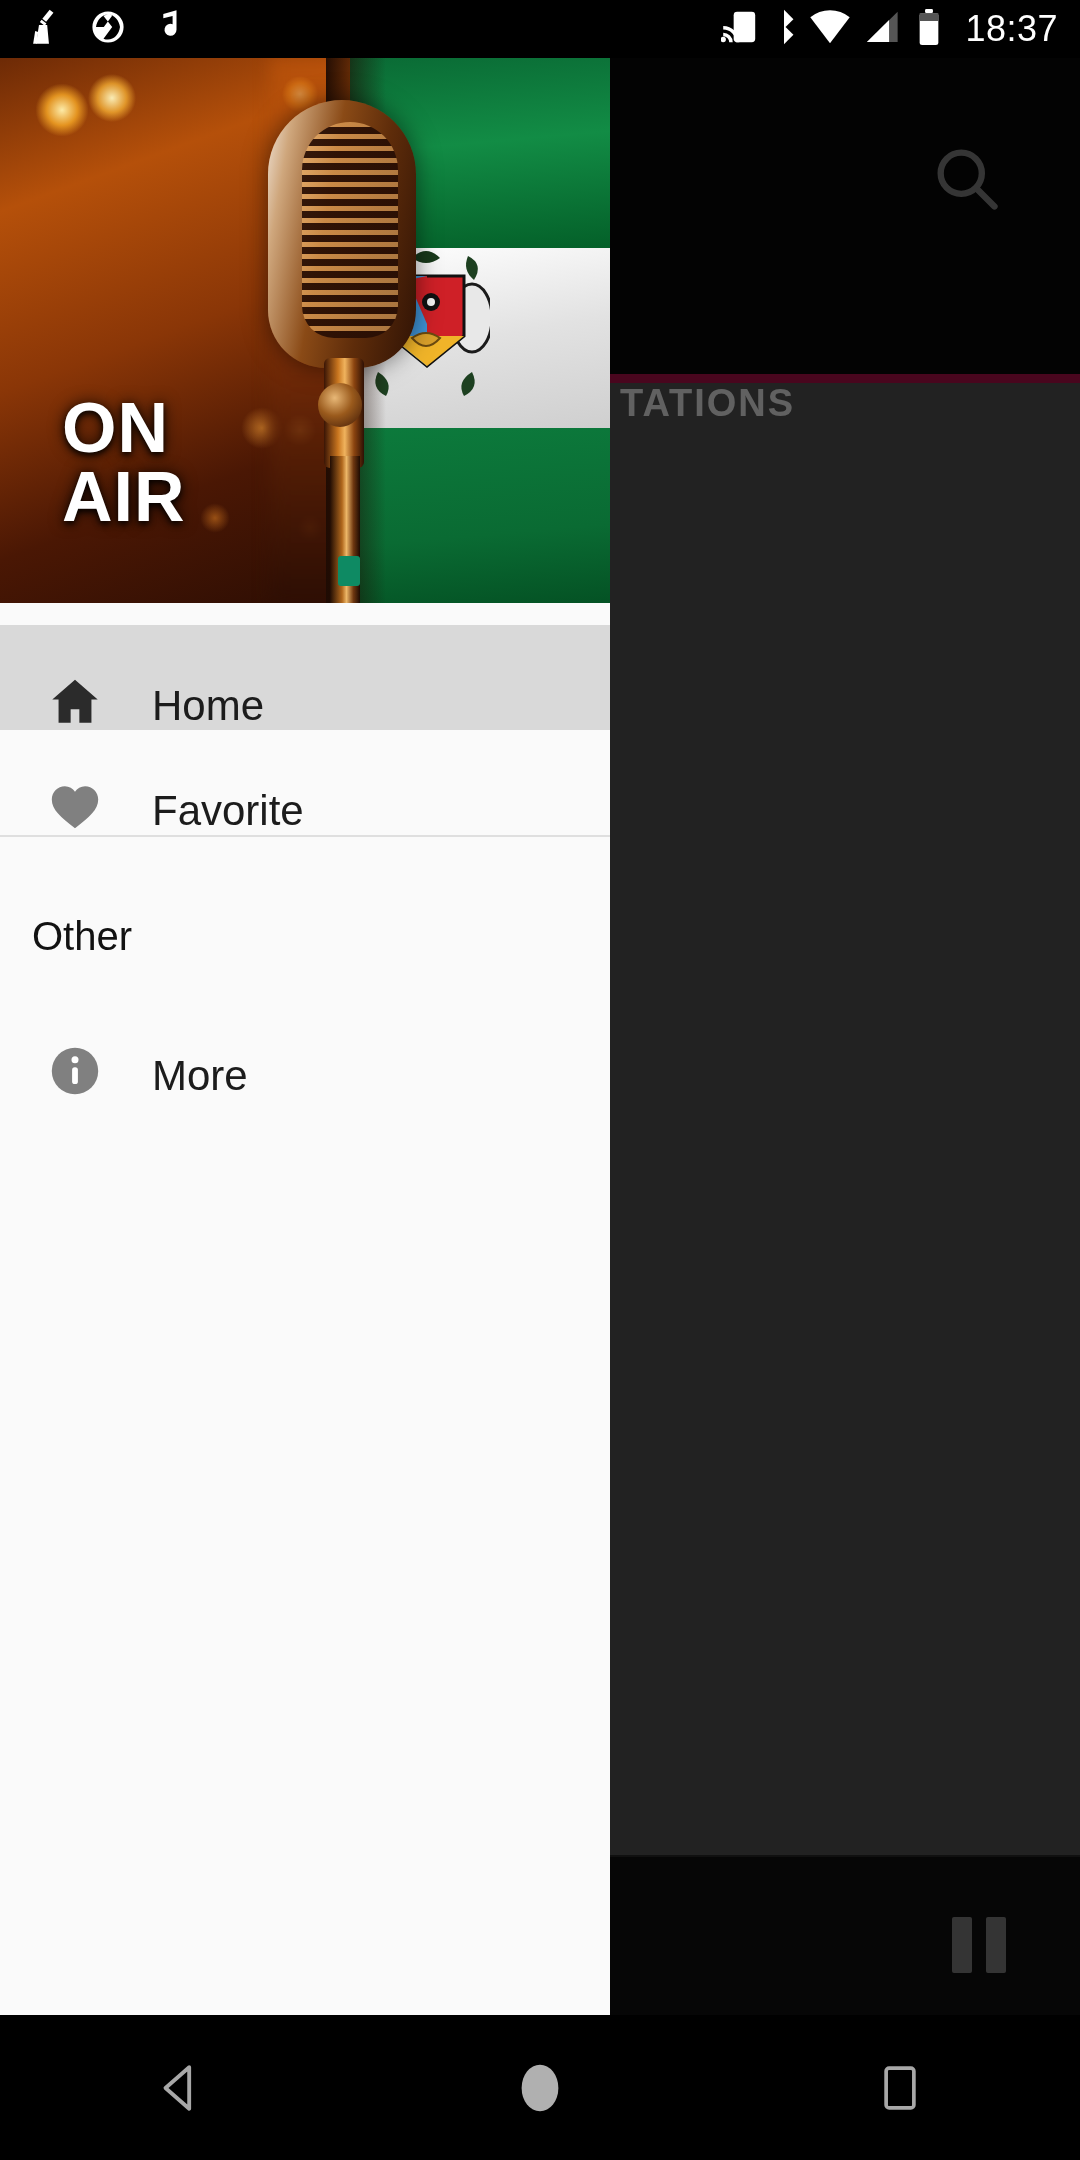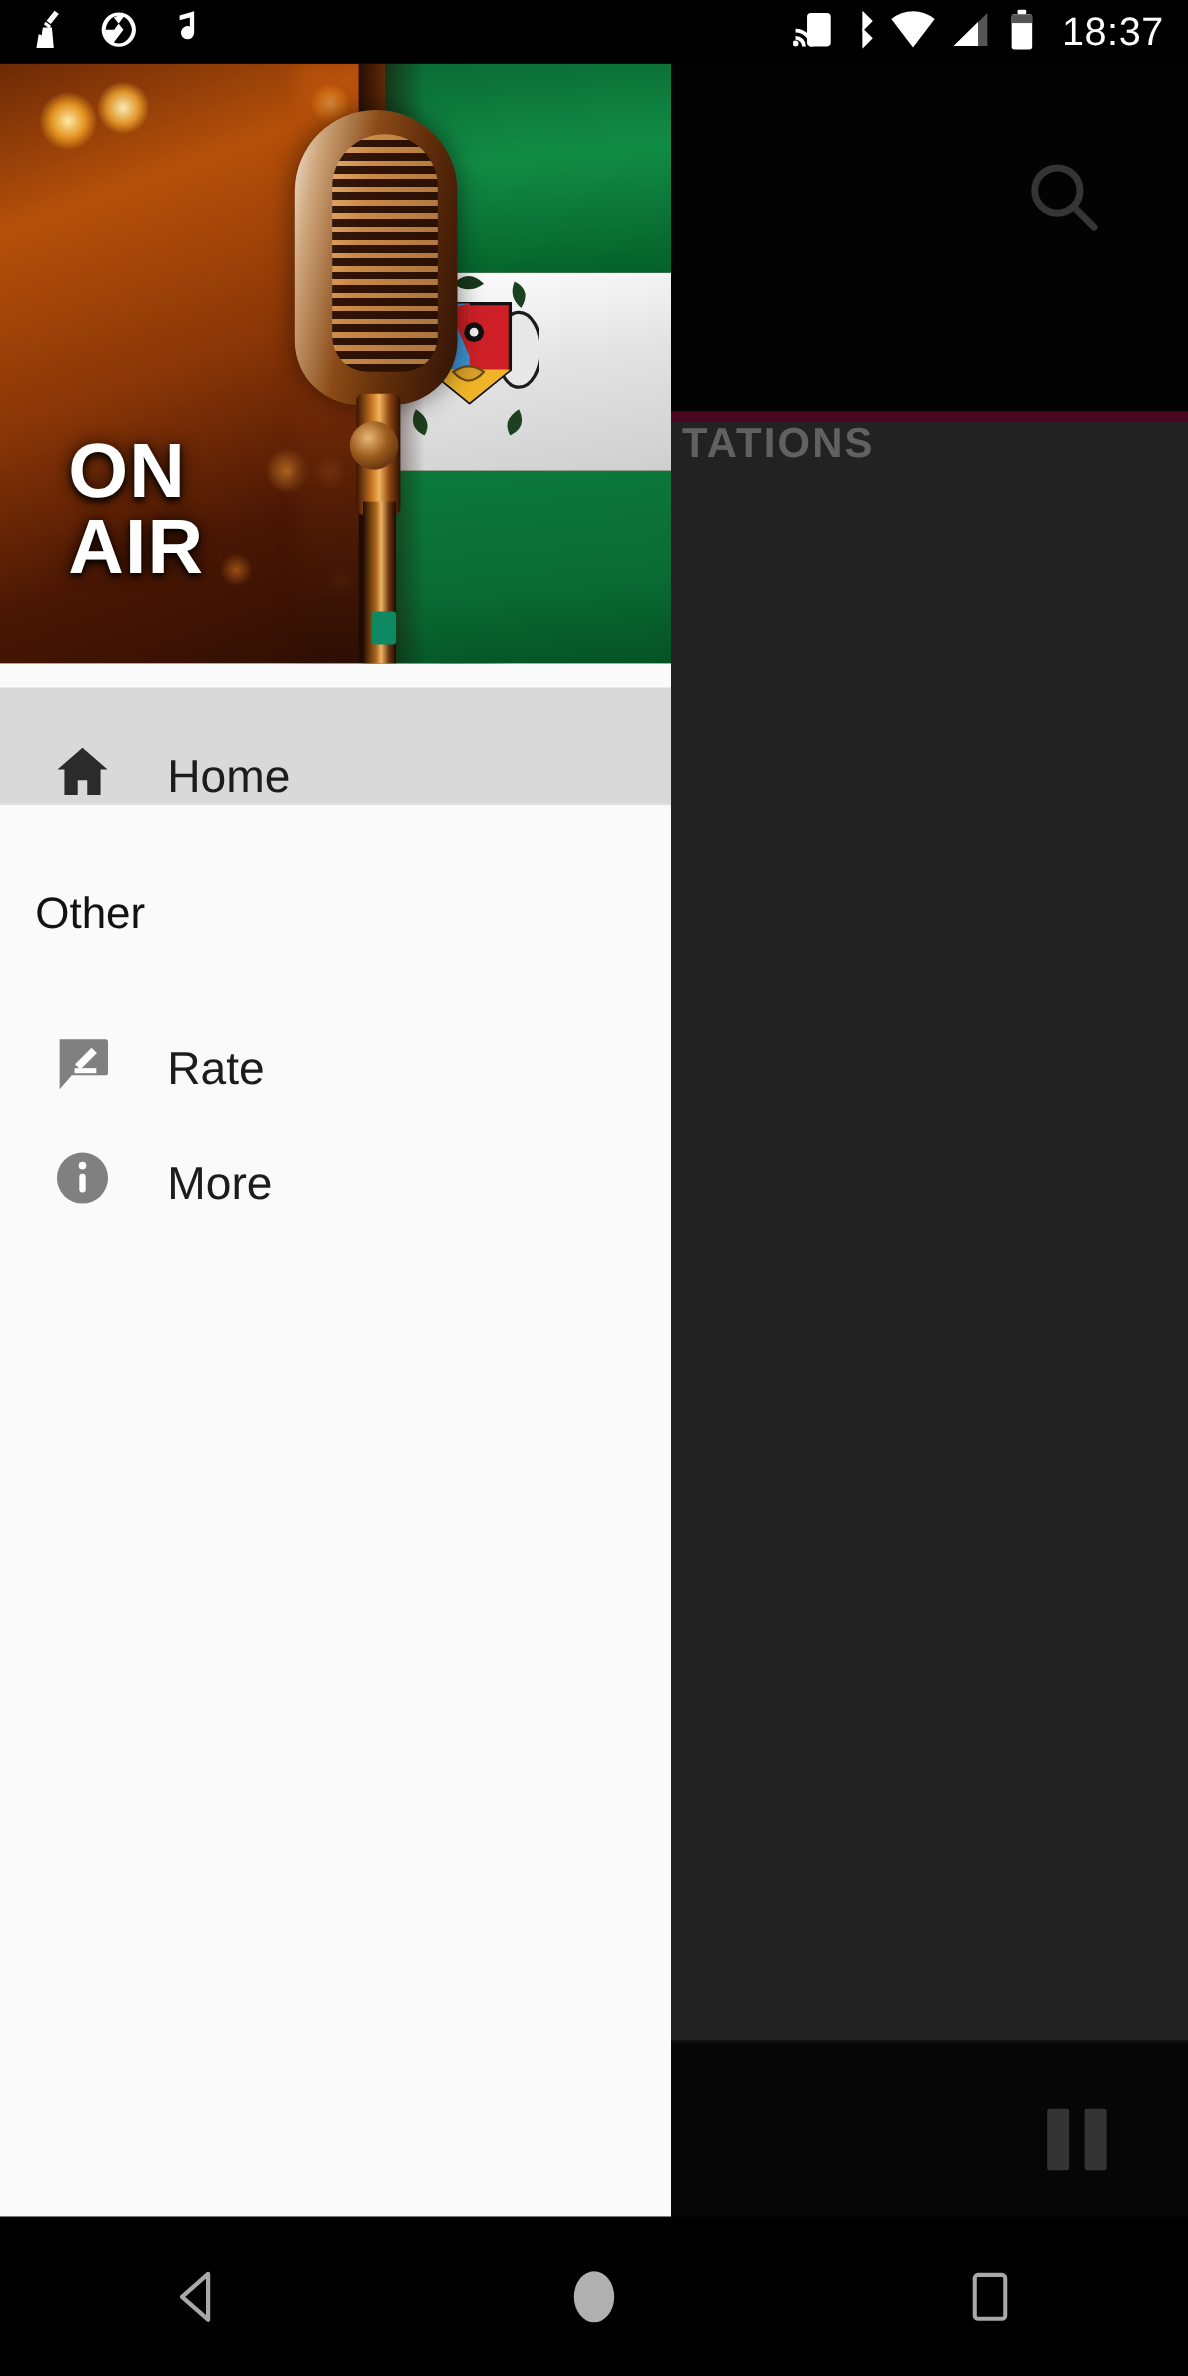--- a/index.html
+++ b/index.html
@@ -447,37 +447,35 @@
 
     <div class="menu-item selected">
       <div class="menu-icon">
         <svg width="58" height="58" viewBox="0 0 24 24" fill="#2b2b2b">
           <path d="M12 3.2 L2.6 11.4 h2.6 V21 h5.0 v-5.6 h3.6 V21 h5.0 v-9.6 h2.6 Z"></path>
         </svg>
       </div>
       <div class="menu-label">Home</div>
     </div>
 
+    <div class="menu-item">
+      <div class="menu-icon">
+        <svg width="58" height="58" viewBox="0 0 24 24" fill="#808080">
+          <path d="M12 21.2 C6.1 16.6 2.4 13.5 2.4 9.3 C2.4 6.1 4.9 3.8 7.8 3.8 C9.6 3.8 11.1 4.7 12 6.1 C12.9 4.7 14.4 3.8 16.2 3.8 C19.1 3.8 21.6 6.1 21.6 9.3 C21.6 13.5 17.9 16.6 12 21.2 Z"></path>
+        </svg>
+      </div>
+      <div class="menu-label">Favorite</div>
+    </div>
 
     <div class="menu-divider"></div>
 
     <div class="section-title">
       <span>Other</span>
     </div>
 
-    <div class="menu-item">
-      <div class="menu-icon">
-        <svg width="58" height="58" viewBox="0 0 24 24">
-          <path d="M3.4 3.2 h17.2 a1 1 0 0 1 1 1 v11.6 a1 1 0 0 1 -1 1 H8.0 L3.4 22.0 Z" fill="#808080"></path>
-          <path d="M9.2 12.6 L15.4 6.4 l2.0 2.0 l-6.2 6.2 Z" fill="#ffffff"></path>
-          <rect x="9.0" y="14.1" width="8.2" height="1.9" fill="#ffffff"></rect>
-        </svg>
-      </div>
-      <div class="menu-label">Rate</div>
-    </div>
 
 
     <div class="menu-item">
       <div class="menu-icon">
         <svg width="58" height="58" viewBox="0 0 24 24">
           <circle cx="12" cy="12" r="9.6" fill="#808080"></circle>
           <rect x="10.8" y="10.4" width="2.4" height="7.0" rx="1.1" fill="#ffffff"></rect>
           <circle cx="12" cy="7.3" r="1.45" fill="#ffffff"></circle>
         </svg>
       </div>

